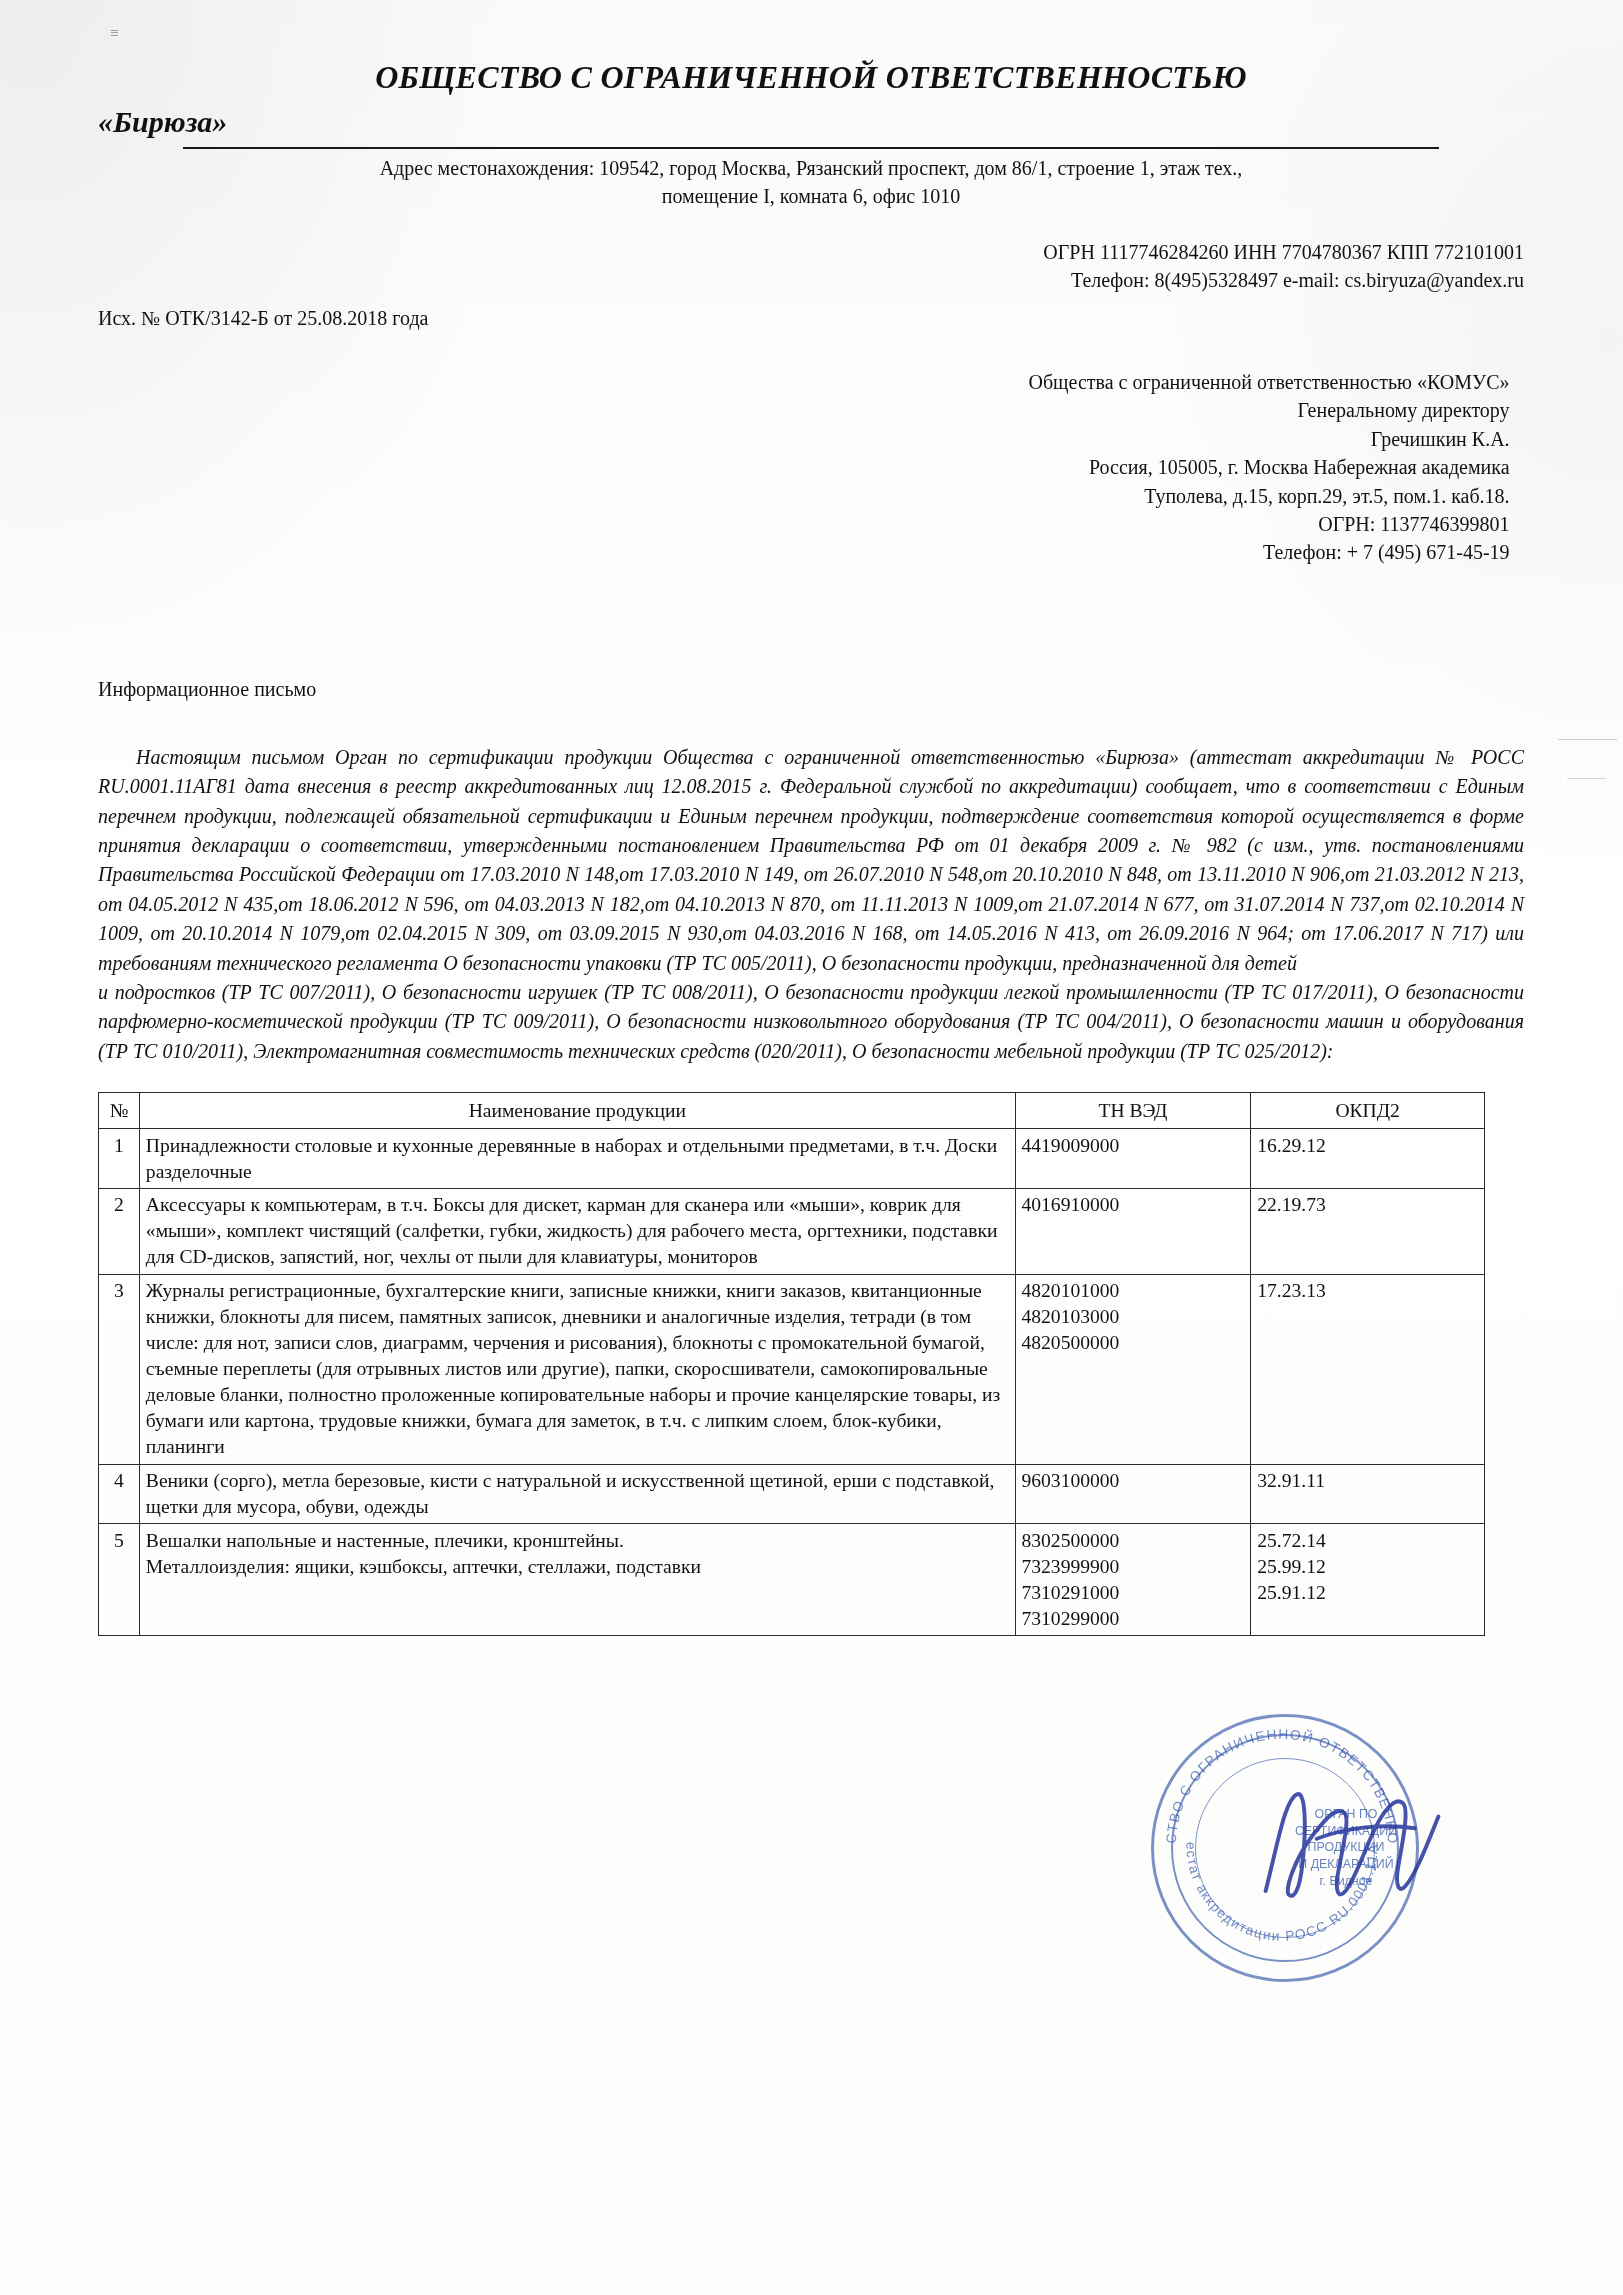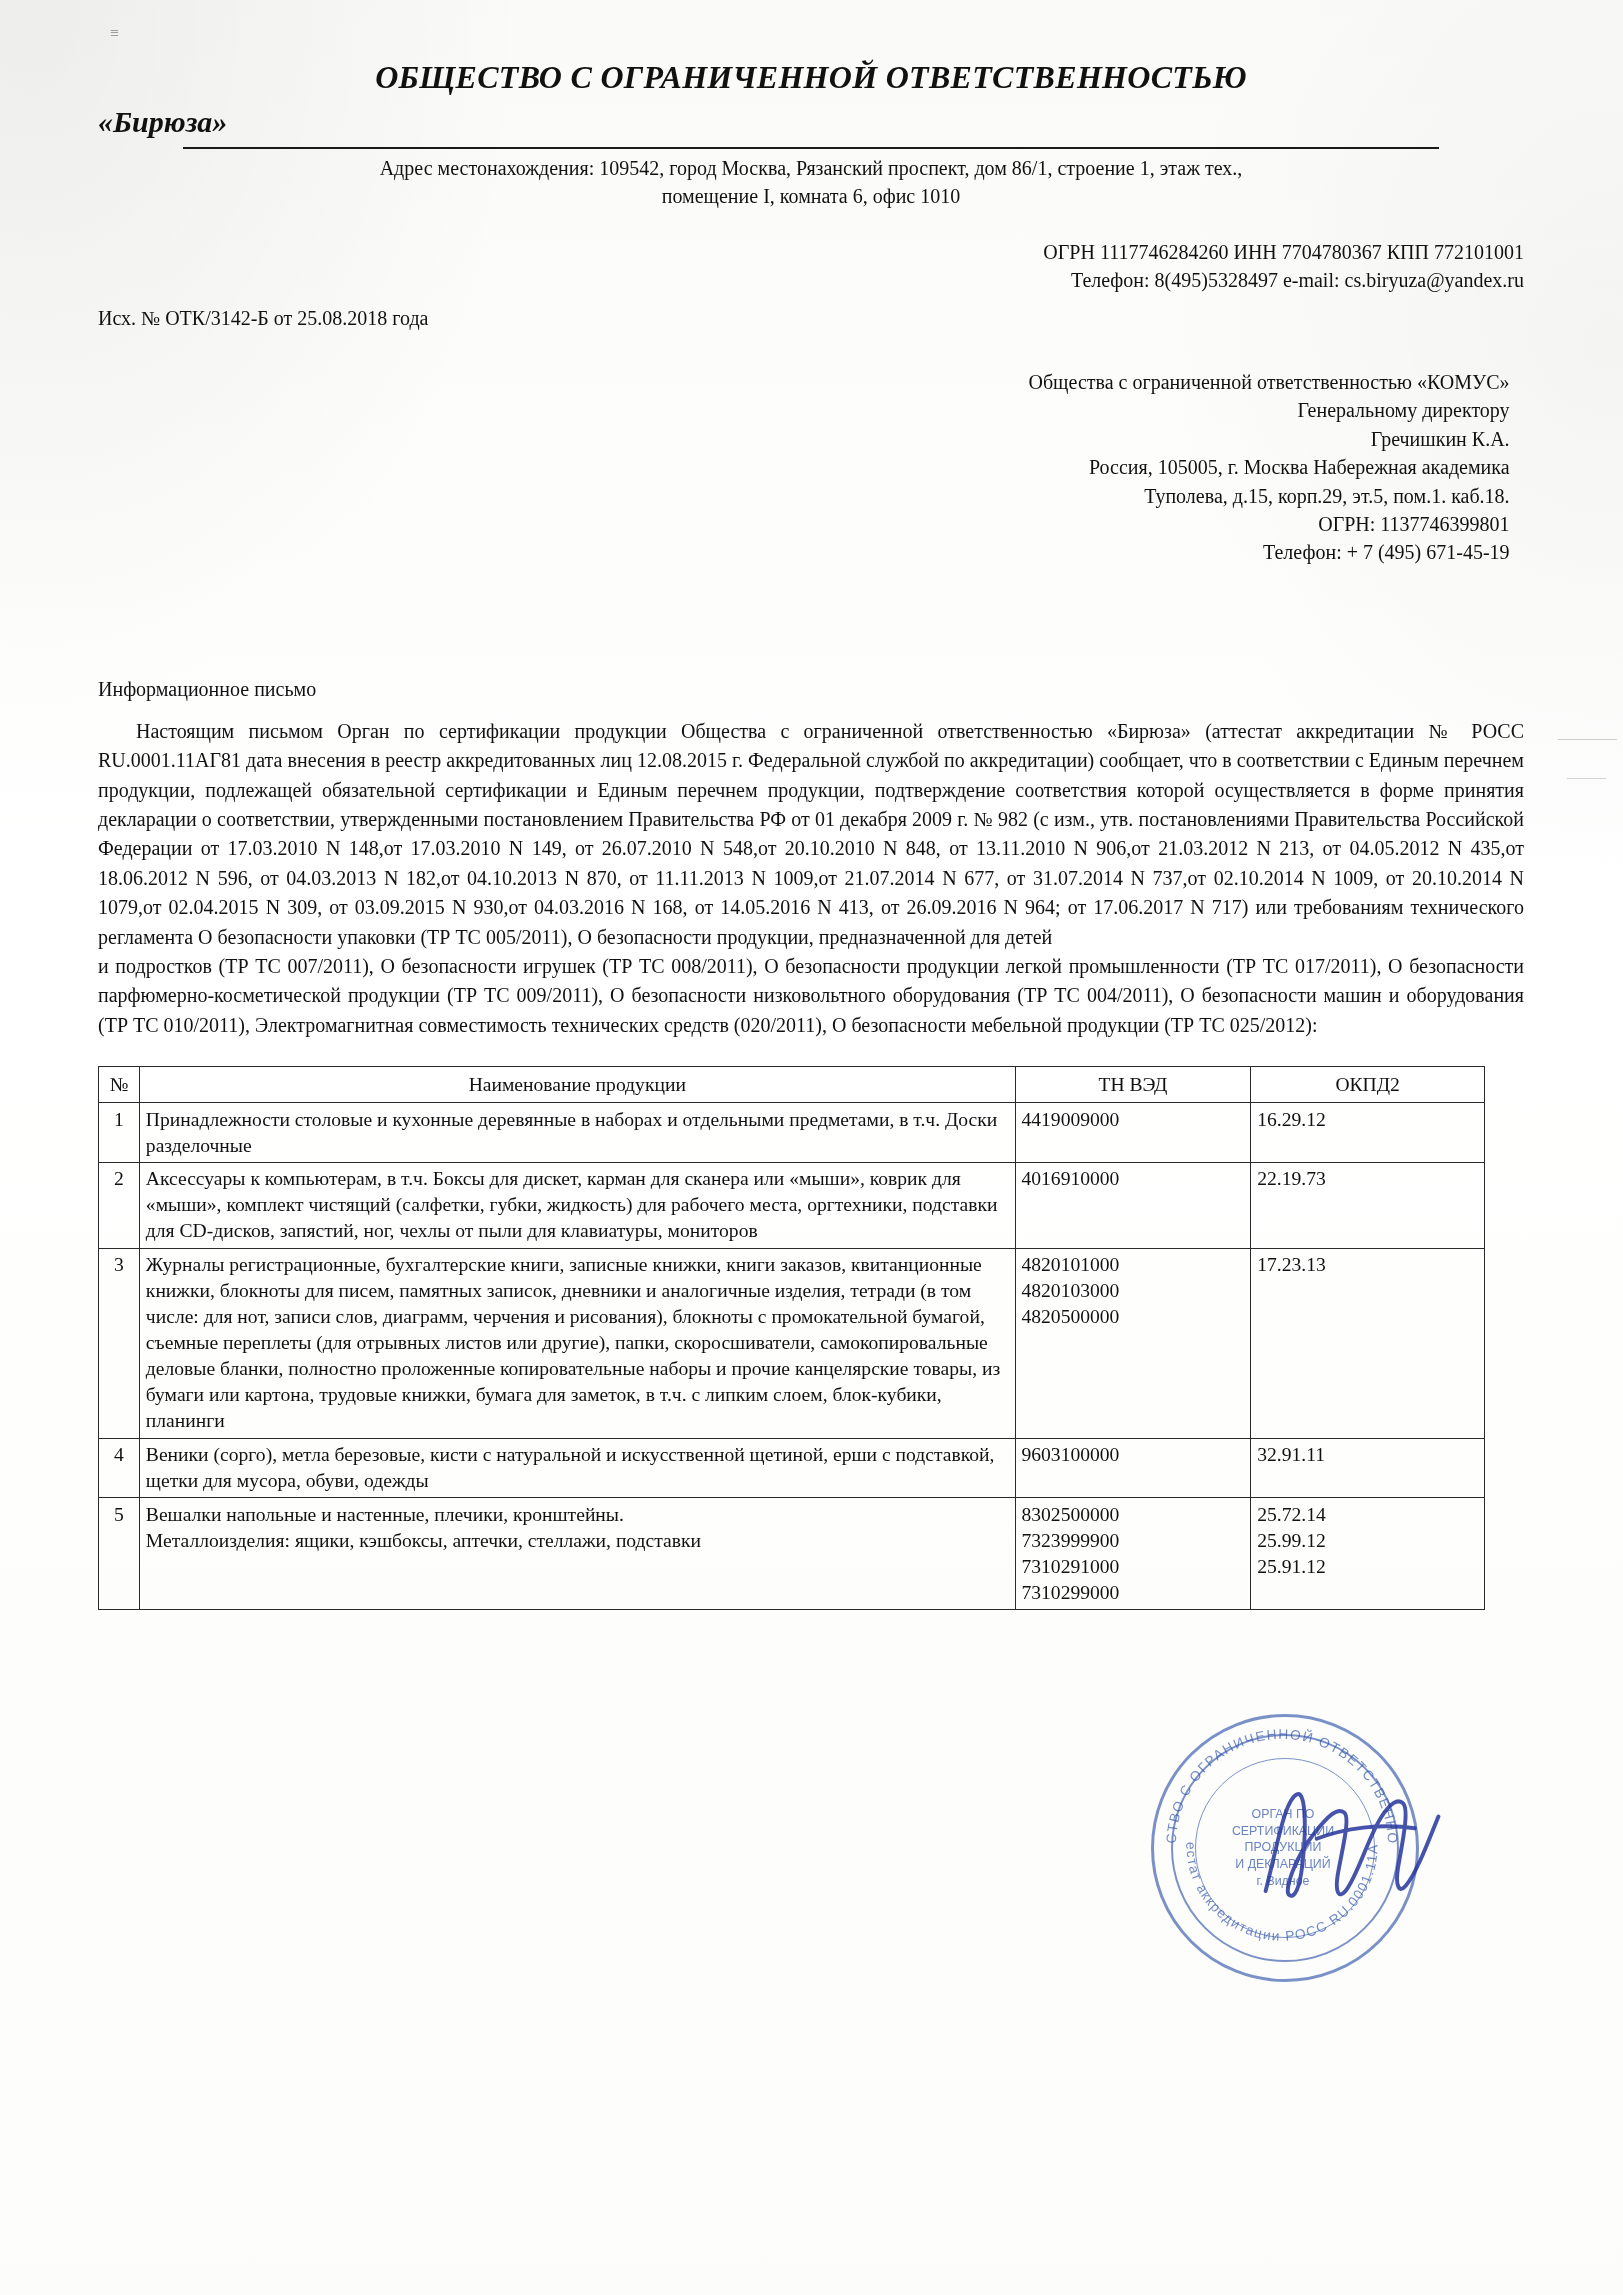--- a/index.html
+++ b/index.html
@@ -82,24 +82,25 @@
   }
 
   
   .letter-title {
     margin-top: 111px;
     font-size: 20px;
   }
 
   
   .body-text {
-    margin-top: 16px;
+    margin-top: 42px;
     font-size: 20px;
     line-height: 1.47;
     text-align: justify;
+    font-style: italic;
   }
   .body-text p {
     margin: 0;
   }
   .body-text p.indent {
     text-indent: 38px;
   }
 
   
   table.products {
@@ -170,21 +171,21 @@
     pointer-events: none;
   }
   .stamp-text-svg text {
     fill: #2b50a8;
     font-family: "Liberation Sans", sans-serif;
     font-size: 21px;
     letter-spacing: 2.2px;
   }
   .stamp-center {
     position: absolute;
-    left: 1201px;
+    left: 1264px;
     top: 1806px;
     width: 164px;
     text-align: center;
     color: #2b50a8;
     opacity: 0.7;
     font-family: "Liberation Sans", sans-serif;
     font-size: 12.4px;
     line-height: 1.35;
     pointer-events: none;
   }

